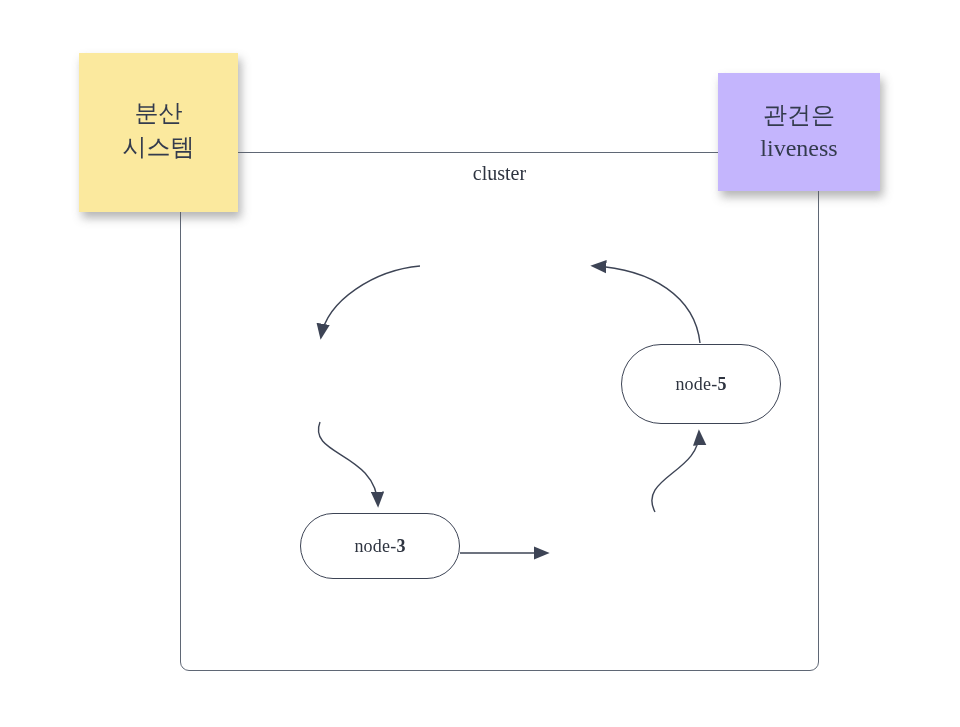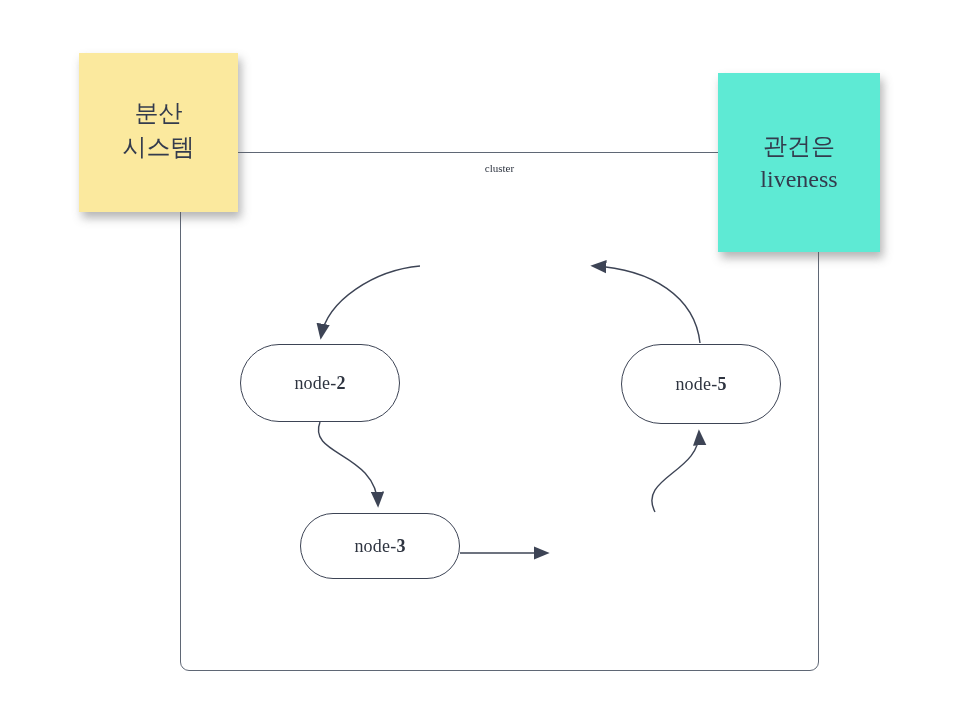--- a/index.html
+++ b/index.html
@@ -21,21 +21,21 @@
     border: 1px solid #5f6775;
     border-radius: 9px;
     background: #ffffff;
     box-sizing: border-box;
   }
   .cluster-label {
     position: absolute;
     left: 180px; top: 162px;
     width: 639px;
     text-align: center;
-    font-size: 11px;
+    font-size: 20px;
     color: #2e3440;
   }
 
   
   svg.edges {
     position: absolute;
     left: 0; top: 0;
     width: 960px; height: 727px;
     pointer-events: none;
   }
@@ -76,22 +76,22 @@
   .sticky .line { line-height: 34px; }
   .sticky-yellow {
     left: 79px; top: 53px;
     width: 159px; height: 159px;
     background: #fbe99e;
     padding-bottom: 6px;
     box-sizing: border-box;
   }
   .sticky-pink {
     left: 718px; top: 73px;
-    width: 162px; height: 179px;
-    background: #5eead4;
+    width: 162px; height: 118px;
+    background: #c4b5fd;
   }
   .sticky-pink .line { line-height: 33px; }
 </style>
 </head>
 <body>
 
 <div class="stage">
 
   <div class="cluster-box"></div>
   <div class="cluster-label">cluster</div>
@@ -102,23 +102,20 @@
         <path d="M0 0 L12 5 L0 10 Z" fill="#3d4455"></path>
       </marker>
     </defs>
     <path class="edge" d="M 420 266 C 375 270 327 300 321 337" marker-end="url(#arrowhead)"></path>
     <path class="edge" d="M 320 422 C 307 456 376 452 378 505" marker-end="url(#arrowhead)"></path>
     <path class="edge" d="M 460 553 L 547 553" marker-end="url(#arrowhead)"></path>
     <path class="edge" d="M 655 512 C 637 478 701 472 699 432" marker-end="url(#arrowhead)"></path>
     <path class="edge" d="M 700 343 C 695 297 652 269 593 266" marker-end="url(#arrowhead)"></path>
   </svg>
 
-  <div class="node node-2">
-    <span><span>node-</span><b>2</b></span>
-  </div>
   <div class="node node-3">
     <span><span>node-</span><b>3</b></span>
   </div>
   <div class="node node-5">
     <span><span>node-</span><b>5</b></span>
   </div>
 
   <div class="sticky sticky-yellow">
     <div class="line">분산</div>
     <div class="line">시스템</div>

